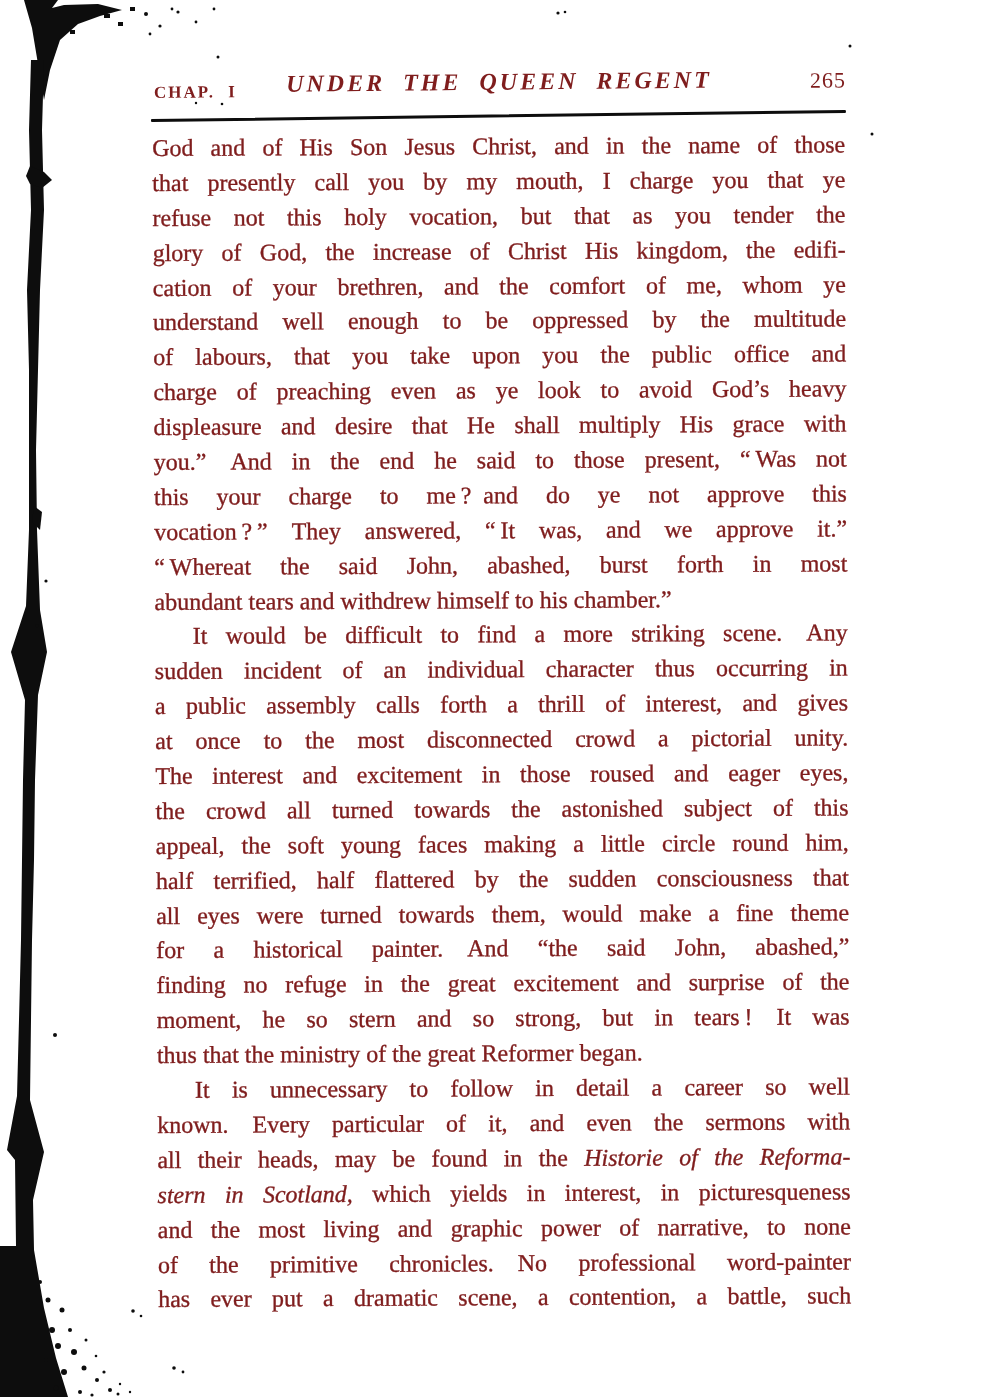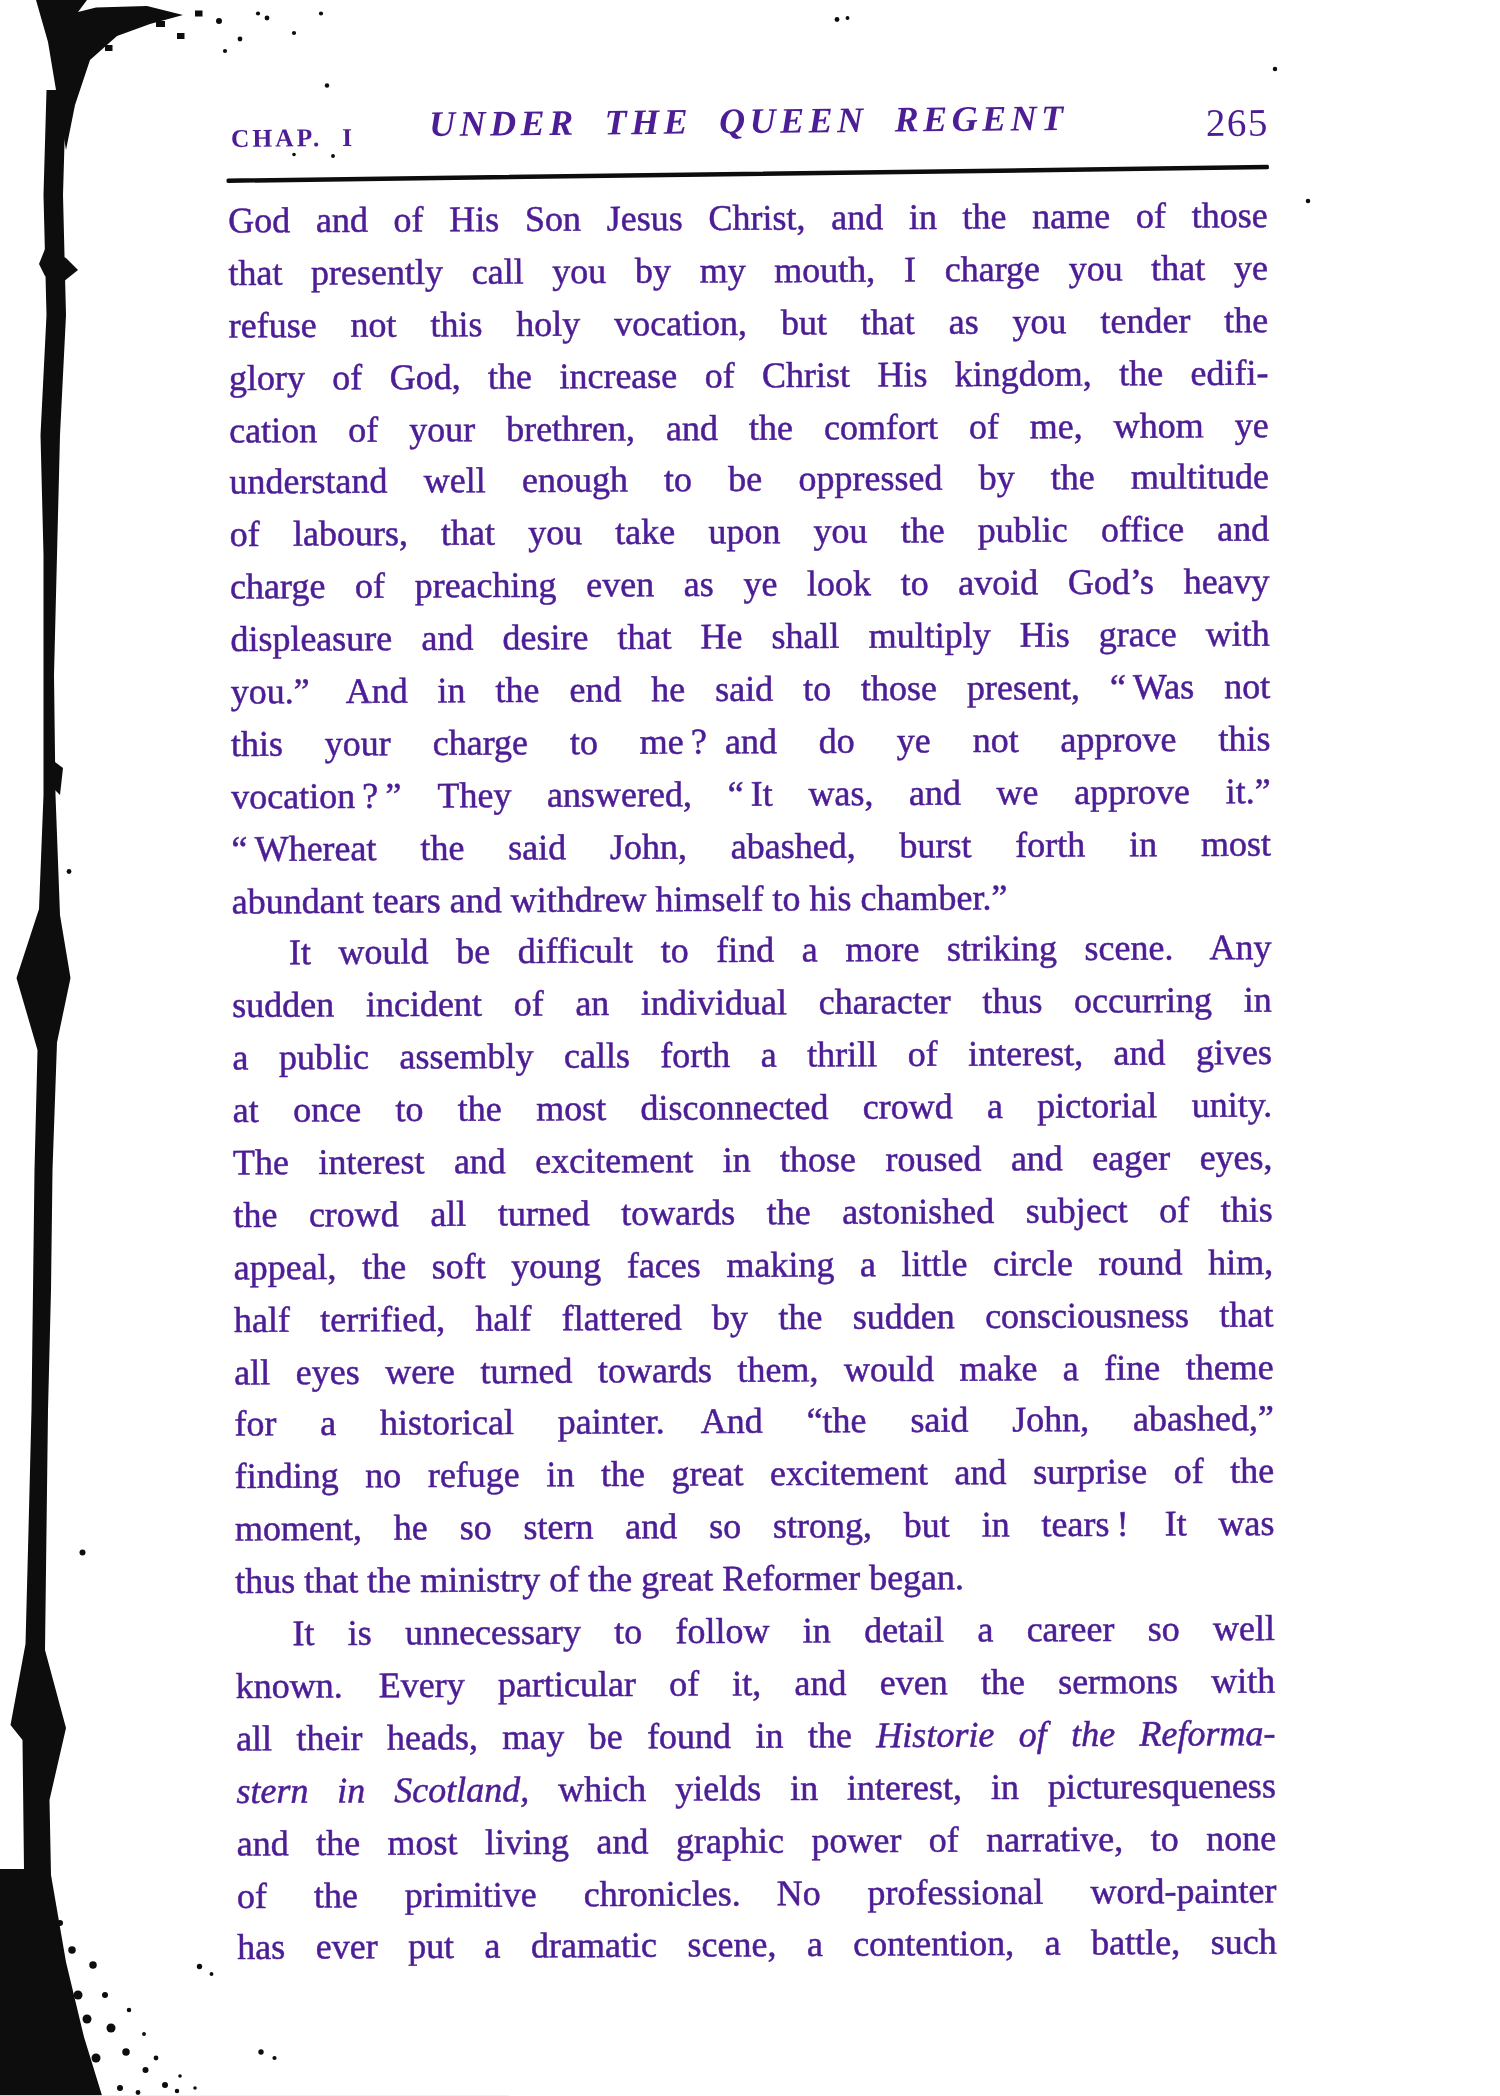--- a/index.html
+++ b/index.html
@@ -2,38 +2,38 @@
 <html><head>
 <meta charset="utf-8">
 <style>
   html,body{margin:0;padding:0;background:#e8e8e8;}
   .page{
     position:relative;
     width:1000px;height:1397px;
     background:#ffffff;
     overflow:hidden;
     font-family:"Liberation Serif","DejaVu Serif",serif;
-    color:#4c1d95;
+    color:#7f1d1d;
   }
   .artifacts{position:absolute;left:0;top:0;pointer-events:none;}
   .header{
     position:absolute;left:152px;top:70px;width:694px;height:40px;
     transform:rotate(-0.55deg);transform-origin:left center;
   }
   .chapter{
     position:absolute;left:2px;top:13px;
     font-size:17px;font-weight:700;letter-spacing:2px;word-spacing:7px;
   }
   .running-title{
     position:absolute;left:50%;top:2px;transform:translateX(-50%);
     font-style:italic;font-size:24px;letter-spacing:3px;word-spacing:9px;
     white-space:nowrap;font-weight:600;
   }
   .page-number{
-    position:absolute;right:0;top:4px;font-size:26px;letter-spacing:1px;
+    position:absolute;right:0;top:4px;font-size:22px;letter-spacing:1px;
   }
   .rule{
     position:absolute;left:151px;top:119px;width:695px;height:3.4px;
     background:#0d0d0d;
     transform:rotate(-0.75deg);transform-origin:left center;
     border-radius:1px;
   }
   .text-block{
     position:absolute;left:152px;top:131px;width:693px;
     transform:rotate(-0.3deg);transform-origin:left top;

